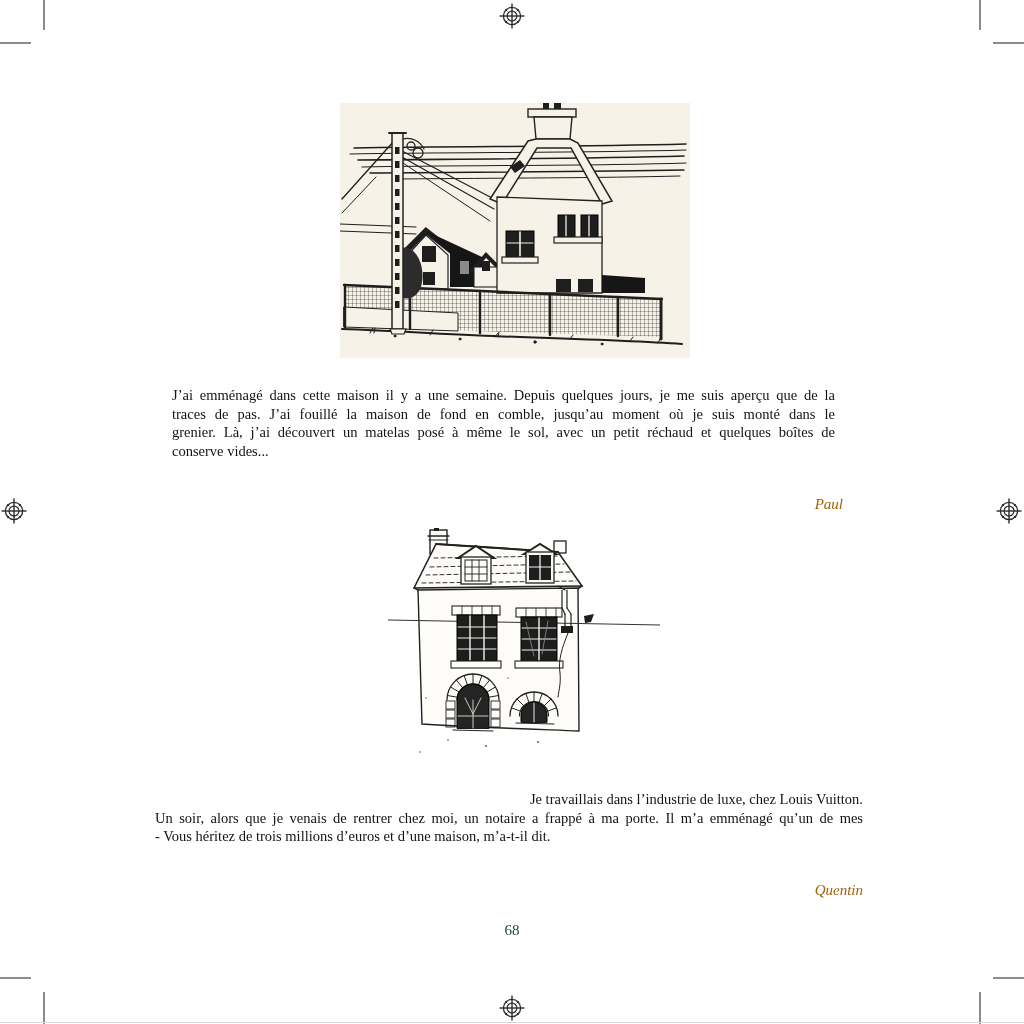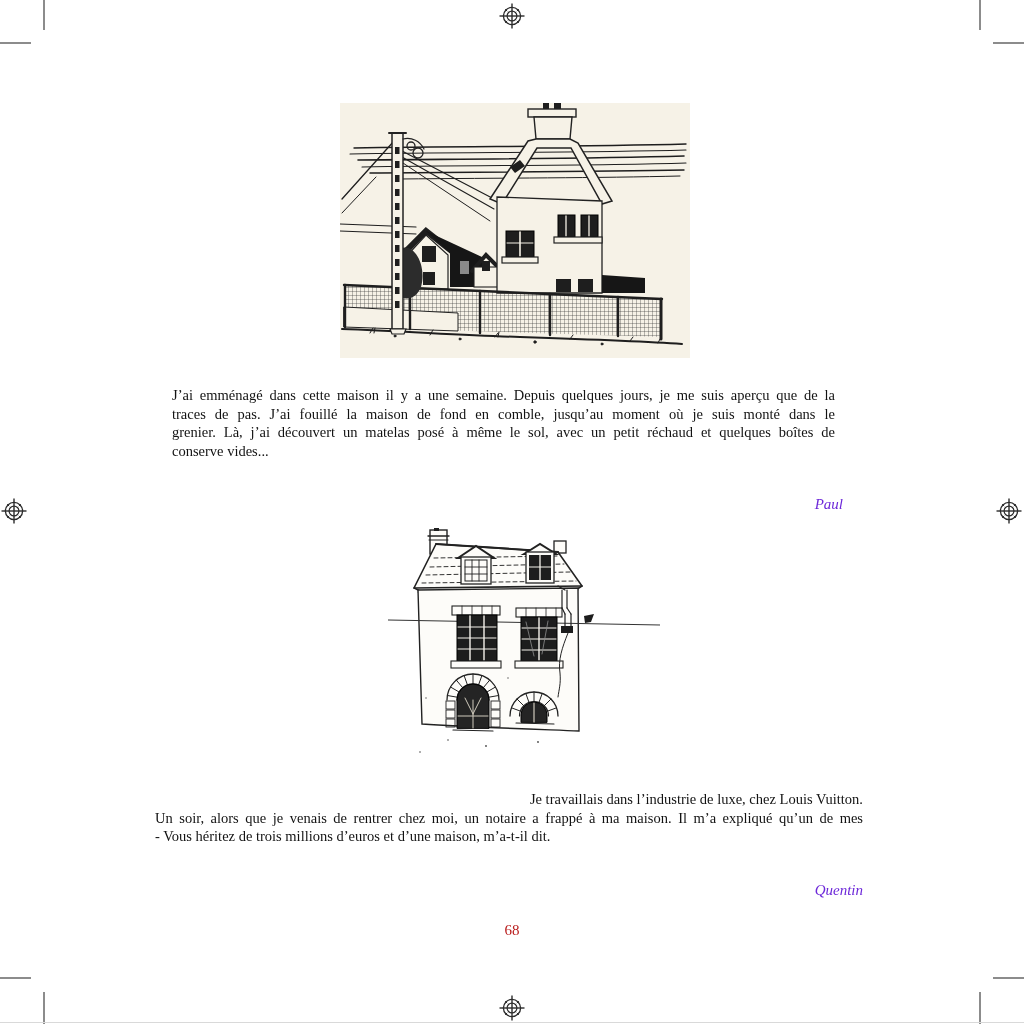--- a/index.html
+++ b/index.html
@@ -6,23 +6,23 @@
   body {
     width:1024px; height:1024px; position:relative; background:#ffffff;
     overflow:hidden; font-family:"Liberation Serif","DejaVu Serif",serif;
   }
   .abs { position:absolute; }
   .crop { position:absolute; background:#8c8c8c; }
   .scanline { position:absolute; background:#d9d9d9; }
   .story { position:absolute; color:#121212; font-size:14.5px; line-height:18.5px; }
   .ln { text-align:justify; }
   .ln.just { text-align-last:justify; }
-  .author { position:absolute; font-style:italic; font-size:15px; color:#6d28d9; }
+  .author { position:absolute; font-style:italic; font-size:15px; color:#a16207; }
   .pagenum { position:absolute; left:0; top:922px; width:1024px; text-align:center;
-             font-size:15px; color:#b91c1c; }
+             font-size:15px; color:#14532d; }
   svg { display:block; }
 </style>
 </head>
 <body>
 
 <div class="crop" style="left:43px;top:0;width:2px;height:30px"></div>
 <div class="crop" style="left:0;top:42px;width:31px;height:2px"></div>
 <div class="crop" style="left:979px;top:0;width:2px;height:30px"></div>
 <div class="crop" style="left:993px;top:42px;width:31px;height:2px"></div>
 <div class="crop" style="left:0;top:977px;width:31px;height:2px"></div>
@@ -326,18 +326,18 @@
       <circle cx="60" cy="212" r="0.8"></circle>
     <circle cx="150" cy="214" r="0.9"></circle>
       <circle cx="38" cy="170" r="0.7"></circle>
     <circle cx="32" cy="224" r="0.8"></circle>
       <circle cx="120" cy="150" r="0.7"></circle>
   </g>
 </svg>
 
 <div class="story" style="left:155px;top:790px;width:708px">
   <div class="ln" style="text-align:right">Je travaillais dans l’industrie de luxe, chez Louis Vuitton.</div>
-  <div class="ln just">Un soir, alors que je venais de rentrer chez moi, un notaire a frappé à ma maison. Il m’a expliqué qu’un de mes</div>
+  <div class="ln just">Un soir, alors que je venais de rentrer chez moi, un notaire a frappé à ma porte. Il m’a emménagé qu’un de mes</div>
   <div class="ln" style="text-align:left">- Vous héritez de trois millions d’euros et d’une maison, m’a-t-il dit.</div>
 </div>
 <div class="author" style="top:882px;right:161px">Quentin</div>
 
 <div class="pagenum">68</div>
 
 </body></html>

